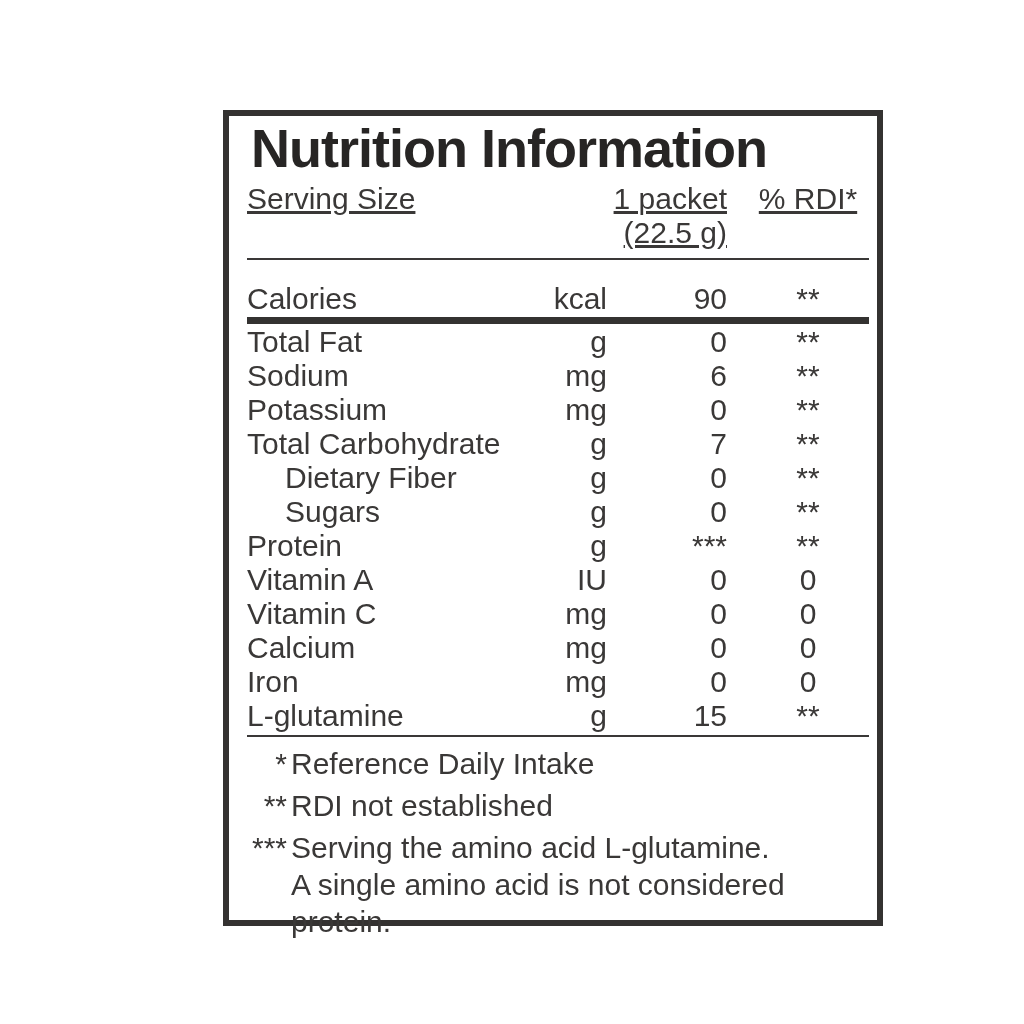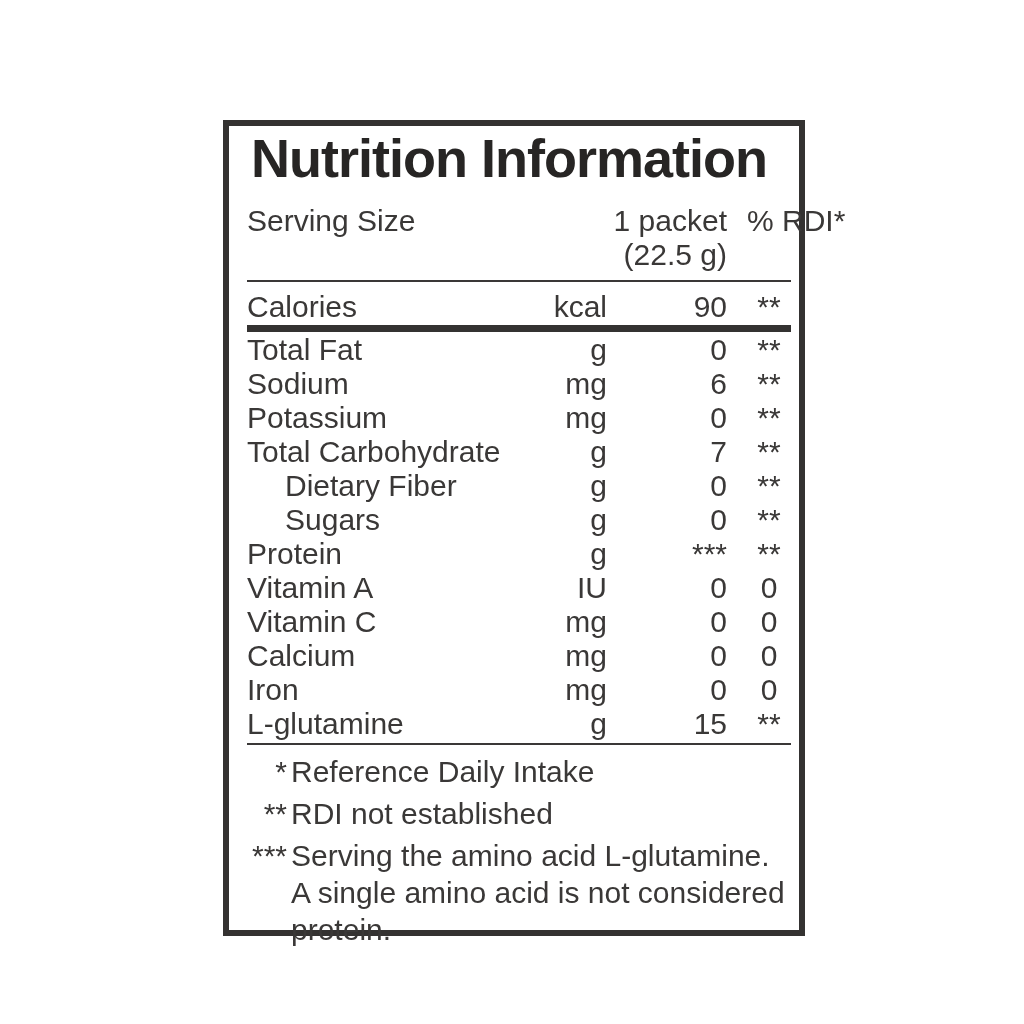--- a/index.html
+++ b/index.html
@@ -6,58 +6,59 @@
   html, body {
     width: 1024px; height: 1024px;
     background: #ffffff;
     font-family: "Liberation Sans", "DejaVu Sans", sans-serif;
     overflow: hidden;
     position: relative;
     color: var(--text, #3a3837);
   }
   .label-box {
     position: absolute;
-    left: 223px; top: 120px;
-    width: 582px; height: 816px;
+    left: 223px; top: 110px;
+    width: 660px; height: 816px;
     background: var(--background, #ffffff);
     border: 6px solid var(--border, #343231);
     padding: 4px 8px 0 18px;
   }
   .title {
     font-size: 54px;
     font-weight: bold;
     letter-spacing: -1px;
     line-height: 56px;
     color: var(--title, #272524);
     margin: 0 0 0 4px;
     white-space: nowrap;
   }
   .grid {
     display: grid;
     grid-template-columns: 285px 75px 120px 1fr;
     align-items: baseline;
   }
   .hdr-row {
-    margin-top: 18px;
+    margin-top: 6px;
     font-size: 30px;
     line-height: 34px;
+    text-decoration: underline;
   }
   .hdr-label { grid-column: 1 / span 2; }
   .hdr-serving { grid-column: 3; text-align: right; }
   .hdr-rdi { grid-column: 4; text-align: center; padding-left: 20px; white-space: nowrap; }
   .rule {
     height: 2px;
     background: var(--text, #3a3837);
   }
   .rule-top { margin-top: 8px; }
   .rule-bottom { margin-top: 2px; }
   .calories-row {
     font-size: 30px;
     line-height: 37px;
-    padding-top: 6px;
+    padding-top: 20px;
   }
   .bar {
     height: 7px;
     background: var(--border, #343231);
   }
   .nutrient-rows { padding-top: 1px; }
   .nrow {
     font-size: 30px;
     line-height: 34px;
   }

